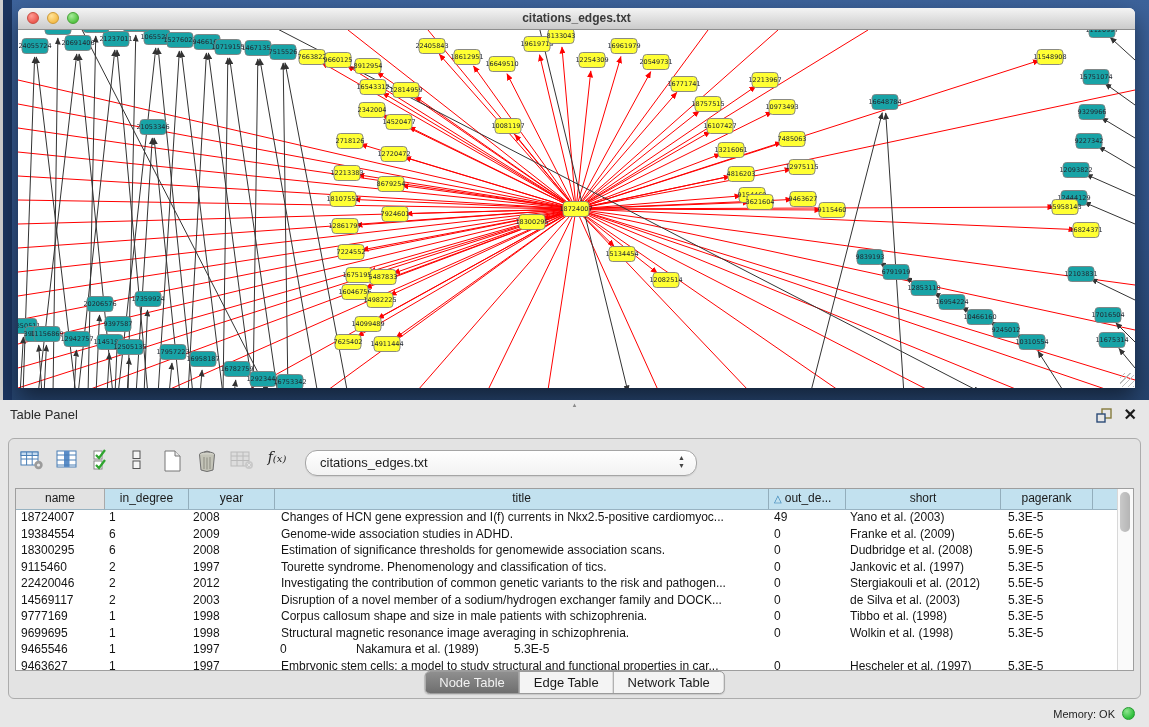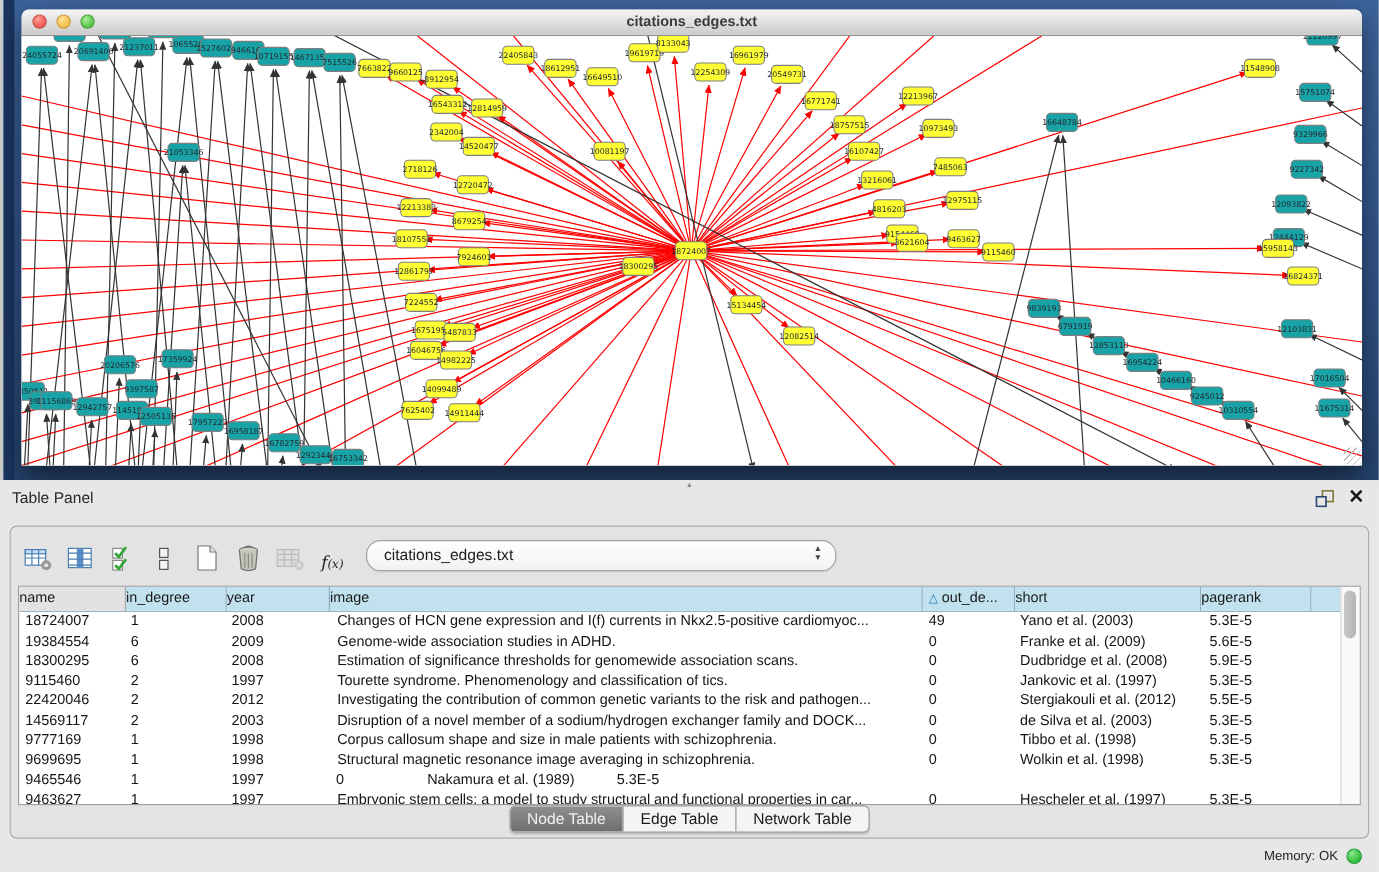--- a/index.html
+++ b/index.html
@@ -32,36 +32,36 @@
   .tp-titlebar{position:absolute;left:0;top:0;right:0;height:32px;}
   .tp-titlebar .tp-title{position:absolute;left:10px;top:0;line-height:30px;font-size:13px;color:#2A2A2A;}
   .splitter-handle{position:absolute;left:50%;top:1px;transform:translateX(-50%);
     font-size:7px;color:#8A8A8A;line-height:7px;}
   .tp-win-btns{position:absolute;right:12px;top:6px;display:flex;align-items:center;gap:12px;}
   .tp-win-btns .xbtn{font-size:16px;font-weight:bold;color:#1A1A1A;line-height:18px;cursor:default;}
   .tp-container{position:absolute;left:8px;right:8px;top:38px;bottom:28px;
     background:#E3E3E3;border:1px solid #ACACAC;border-radius:6px;}
   
   .tp-toolbar{position:absolute;left:8px;top:8px;right:8px;height:32px;display:flex;align-items:center;}
-  .tbtn{width:30px;height:28px;display:flex;align-items:flex-end;justify-content:center;margin-right:5px;}
+  .tbtn{width:30px;height:28px;display:flex;align-items:flex-start;justify-content:center;margin-right:5px;}
   .tbtn.disabled{opacity:.55;}
   .fx{font-family:"DejaVu Serif",serif;font-style:italic;font-size:14px;color:#222;}
   .fx small{font-size:10px;}
   .combo{margin-left:8px;width:390px;height:24px;border:1px solid #A5A5A5;border-radius:12px;
     background:linear-gradient(180deg,#FFFFFF,#F2F2F2);position:relative;
     box-shadow:0 1px 1px rgba(0,0,0,.08);}
   .combo .val{position:absolute;left:14px;top:0;line-height:23px;font-size:13px;color:#1C1C1C;}
   .combo .arr{position:absolute;right:11px;top:3px;font-size:7px;line-height:8px;color:#444;text-align:center;}
   
   .tp-table{position:absolute;left:6px;right:6px;top:49px;bottom:27px;background:#fff;
     border:1px solid #9E9E9E;overflow:hidden;}
   .thead{position:absolute;left:0;top:0;right:15px;height:20px;display:flex;
     border-bottom:1px solid #98B3C2;}
   .th{box-sizing:border-box;height:20px;line-height:19px;font-size:12px;color:#1A1A1A;
-    background:#C2E1EF;border-right:1px solid #93AEBC;text-align:left;
+    background:#C2E1EF;border-right:1px solid #93AEBC;text-align:center;
     overflow:hidden;white-space:nowrap;flex:none;}
   .th.gray{background:#E2E2E2;border-right:1px solid #A9A9A9;}
   .th.left{text-align:left;padding-left:5px;}
   .th .sort{color:#2D7DB3;font-size:10px;margin-right:3px;}
   .th.fill{flex:1;background:#C2E1EF;border-right:none;}
   .tbody{position:absolute;left:0;top:20px;right:15px;bottom:0;overflow:hidden;}
   .trow{display:flex;height:16.5px;line-height:16.5px;font-size:12px;color:#141414;}
   .td{box-sizing:border-box;flex:none;overflow:hidden;white-space:nowrap;}
   .vsb{position:absolute;right:0;top:0;width:15px;bottom:0;background:#FAFAFA;border-left:1px solid #D8D8D8;}
   .vsb .thumb{position:absolute;left:2px;top:3px;width:10px;height:40px;border-radius:5px;
@@ -709,21 +709,21 @@
         <span class="val">citations_edges.txt</span>
         <span class="arr">▲<br>▼</span>
       </div>
     </div>
 
     <div class="tp-table">
       <div class="thead" id="thead">
           <div class="th gray" style="width:89px">name</div>
           <div class="th" style="width:84px">in_degree</div>
           <div class="th" style="width:86px">year</div>
-          <div class="th" style="width:494px">image</div>
+          <div class="th" style="width:494px">title</div>
           <div class="th left" style="width:77px"><span class="sort">△</span>out_de...</div>
           <div class="th" style="width:155px">short</div>
           <div class="th" style="width:92px">pagerank</div>
           <div class="th fill"></div>
         </div>
       <div class="tbody" id="tbody">
           <div class="trow">
             <div class="td" style="width:89px;padding-left:5px">18724007</div>
             <div class="td" style="width:84px;padding-left:4px">1</div>
             <div class="td" style="width:86px;padding-left:4px">2008</div>

